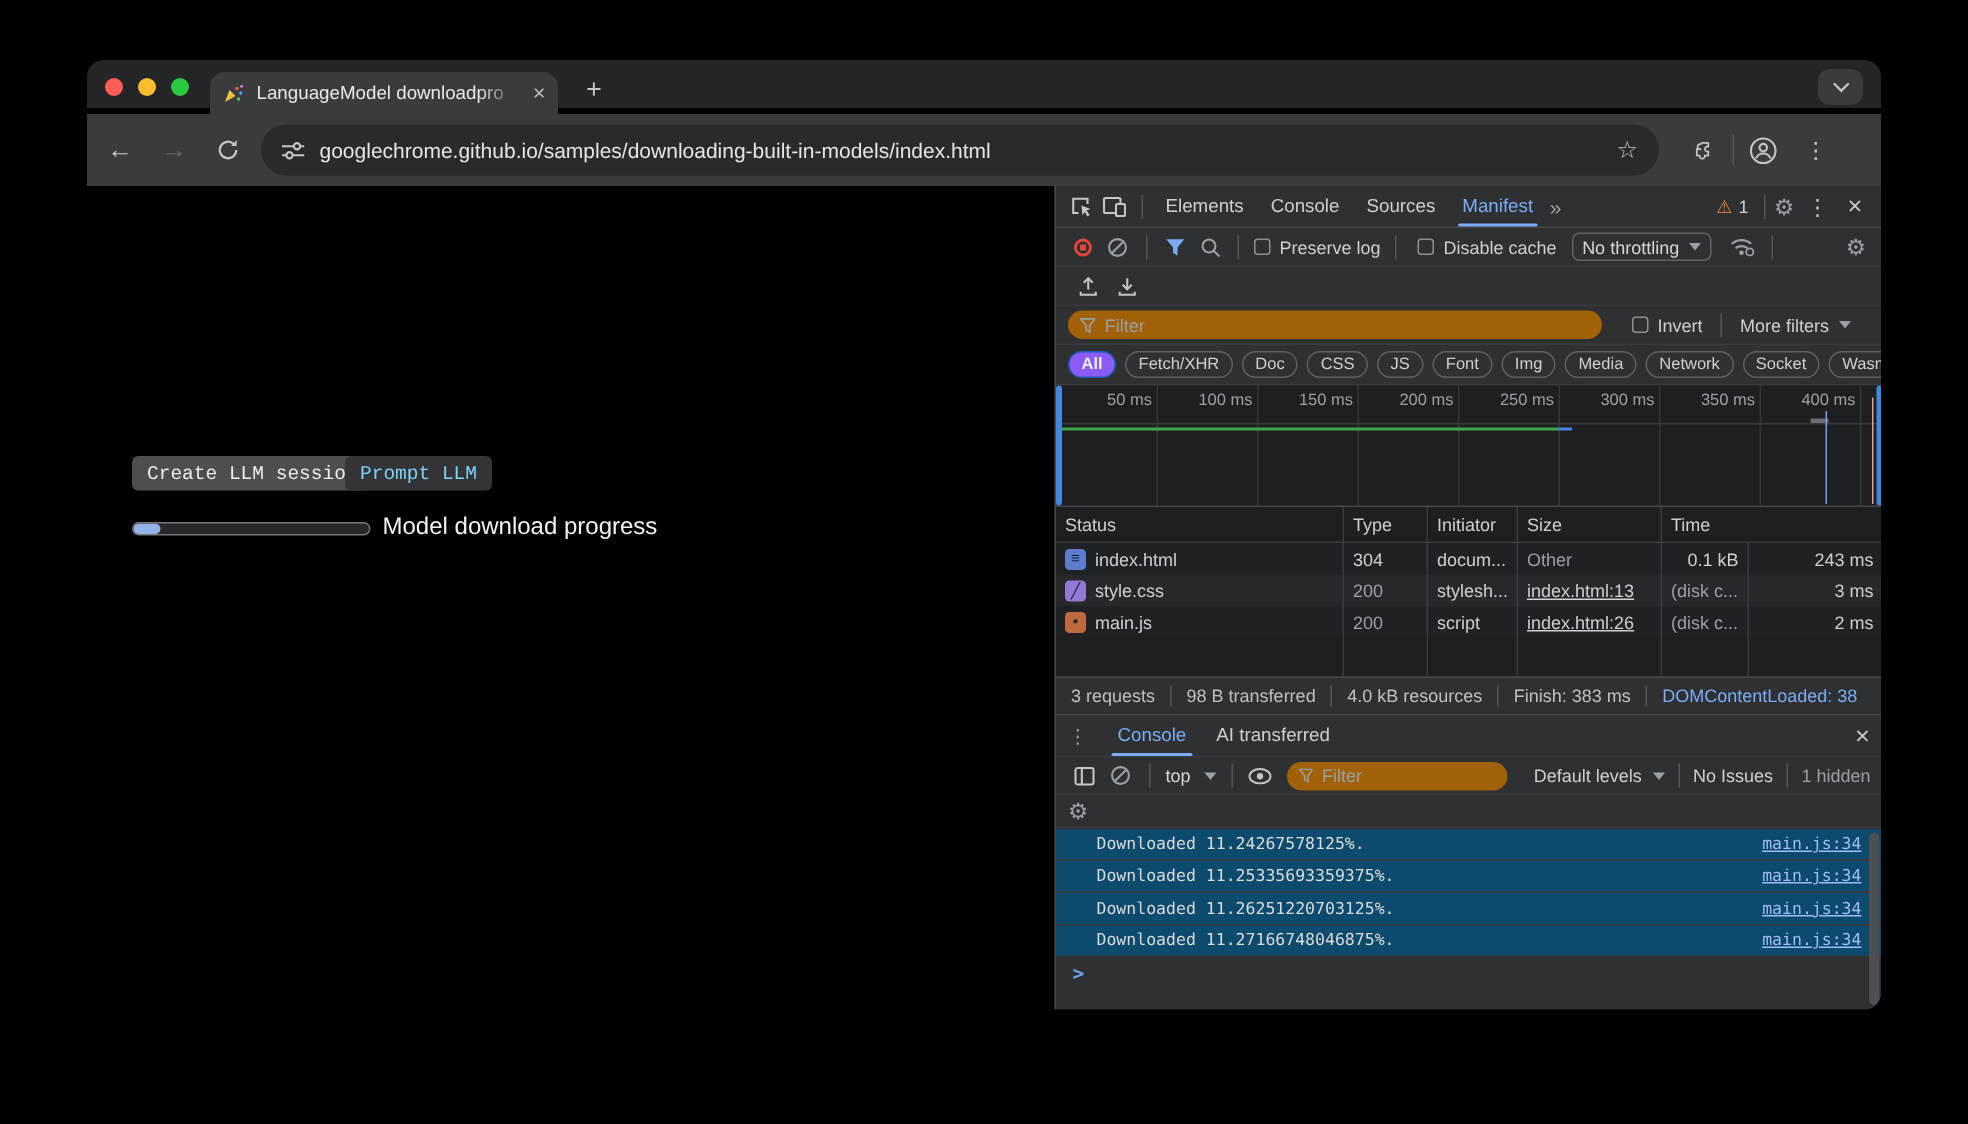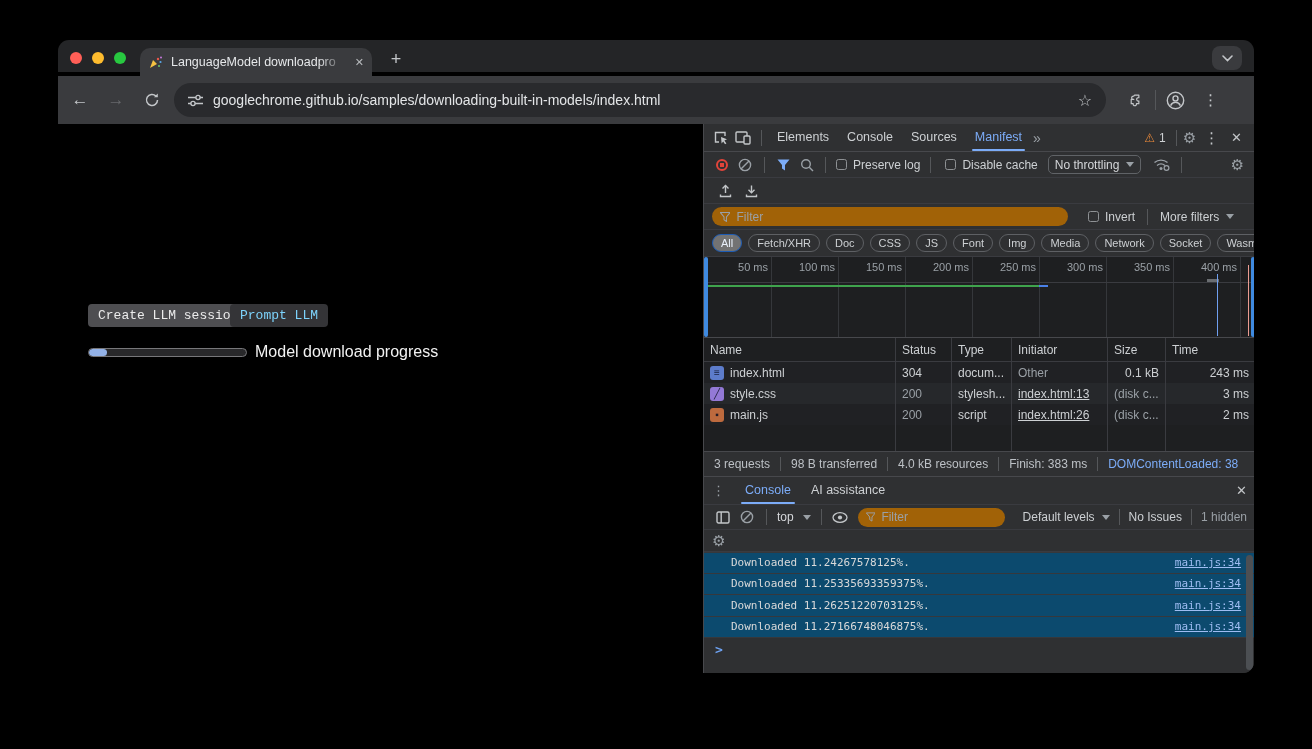--- a/index.html
+++ b/index.html
@@ -86,21 +86,21 @@
   .filter-bar{height:26px;border-bottom:1px solid var(--subborder);padding:0 8px}
   .pill{background:#a16207;border-radius:10px;height:19px;display:flex;align-items:center;padding:0 8px}
   .pill input{background:transparent;border:none;outline:none;color:var(--text);
     font-family:"Liberation Sans",sans-serif;font-size:12px;width:100%}
   .pill input::placeholder{color:var(--dim)}
   .net-filter-pill{flex:1;max-width:356px}
   
   .chips{height:27px;border-bottom:1px solid var(--subborder);padding-left:8px;gap:6px;display:flex;align-items:center}
   .chip{height:18px;padding:0 8px;border:1px solid #5e6064;border-radius:9px;display:flex;
     align-items:center;font-size:11px;color:var(--text);white-space:nowrap}
-  .chip.sel{background:#737373;border-color:#1d5cb5;color:#eaf1fb;font-weight:400}
+  .chip.sel{background:#8b5cf6;border-color:#1d5cb5;color:#eaf1fb;font-weight:700}
   
   .overview{position:absolute;left:0;top:133px;width:551px;height:81px;background:var(--deep);
     border-bottom:1px solid var(--border)}
   .gridline{position:absolute;top:0;bottom:0;width:1px;background:#35373b}
   .tick{position:absolute;top:4px;width:50px;text-align:right;font-size:11px;color:var(--dim)}
   .ruler-border{position:absolute;left:0;right:0;top:25px;height:1px;background:#3a3b40}
   .wf-green{position:absolute;left:2px;top:28px;width:333px;height:2px;background:var(--green)}
   .wf-bluetip{position:absolute;left:335px;top:28px;width:9px;height:2px;background:#4a80e8}
   .dash{position:absolute;left:503px;top:22px;width:12px;height:3px;background:#6a6d71}
   .dcl-line{position:absolute;left:513px;top:17px;bottom:1px;width:1px;background:#6f9ff0}
@@ -375,21 +375,20 @@
         <span class="wf-bluetip"></span>
         <span class="dash"></span>
         <span class="dcl-line"></span>
         <span class="load-line"></span>
         <span class="handle" style="left:0"></span>
         <span class="handle" style="right:0"></span>
       </div>
 
       <div class="grid">
         <div class="grow head">
-          <span class="gcell">Name</span>
           <span class="gcell">Status</span>
           <span class="gcell">Type</span>
           <span class="gcell">Initiator</span>
           <span class="gcell">Size</span>
           <span class="gcell">Time</span>
         </div>
         <div class="grow odd">
           <span class="gcell">
               <span class="ficon doc">≡</span>
               <span>index.html</span>
@@ -441,21 +440,21 @@
         <span class="sumitem">98 B transferred</span>
         <span class="sumitem">4.0 kB resources</span>
         <span class="sumitem">Finish: 383 ms</span>
         <span class="sumitem">DOMContentLoaded: 38</span>
       </div>
 
       <div class="drawer">
         <div class="drawer-tabs">
           <span class="dots-v">⋮</span>
           <span class="dtab active">Console</span>
-          <span class="dtab">AI assistance</span>
+          <span class="dtab">AI transferred</span>
           <span class="drawer-close xclose">✕</span>
         </div>
         <div class="console-bar">
           <span class="icon" style="width:22px">
             <svg width="14" height="13" viewBox="0 0 14 13">
                 <rect x="1" y="1" width="12" height="11" rx="1.5" fill="none" stroke="#c3c6c9" stroke-width="1.4"></rect>
                 <line x1="5.2" y1="1" x2="5.2" y2="12" stroke="#c3c6c9" stroke-width="1.4"></line>
               </svg>
           </span>
           <span class="icon" style="width:26px">

